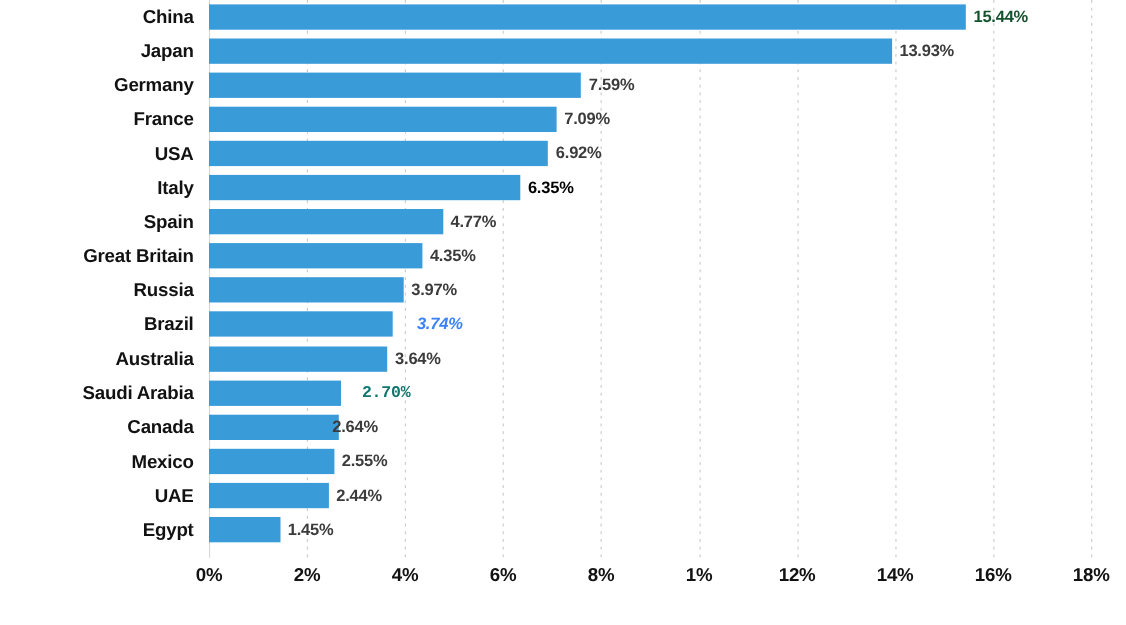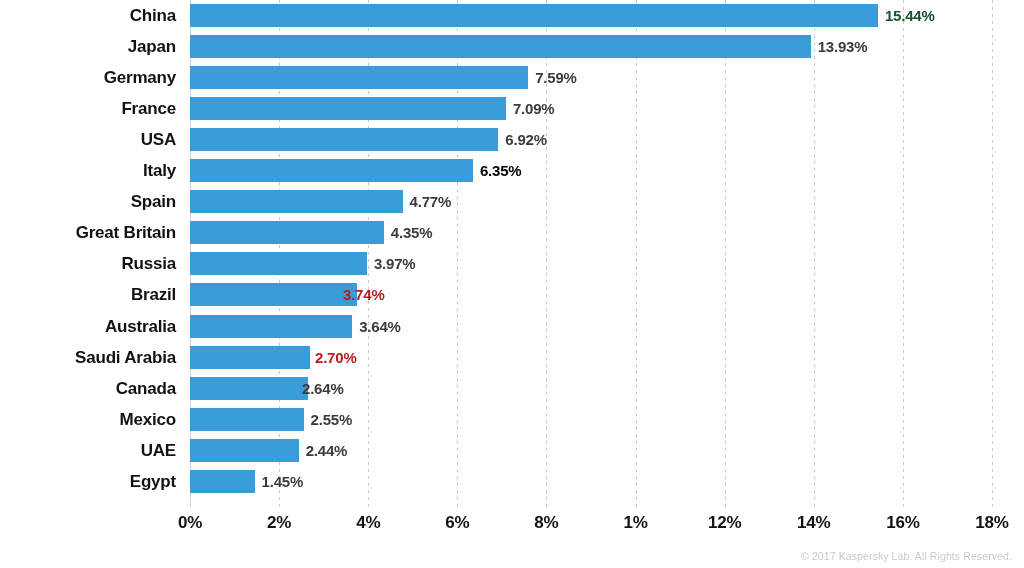--- a/index.html
+++ b/index.html
@@ -207,35 +207,35 @@
         <div class="bar-wrap" style="width: 176.886px;">
           <div class="bar" style="width: 176.886px; background: rgb(58, 155, 217);"></div>
         </div>
         <div class="val-label" style="left: 366.886px; color: rgb(59, 59, 59);">3.97%</div>
       </div>
       <div class="row" style="top: 283.45px;">
         <div class="cat-label">Brazil</div>
         <div class="bar-wrap" style="width: 166.638px;">
           <div class="bar" style="width: 166.638px; background: rgb(58, 155, 217);"></div>
         </div>
-        <div class="val-label" style="left: 336px; color: #b91c1c;">3.74%</div>
+        <div class="val-label" style="left: 372px; color: #3b82f6; font-style: italic;">3.74%</div>
       </div>
       <div class="row" style="top: 314.5px;">
         <div class="cat-label">Australia</div>
         <div class="bar-wrap" style="width: 162.182px;">
           <div class="bar" style="width: 162.182px; background: rgb(58, 155, 217);"></div>
         </div>
         <div class="val-label" style="left: 352.182px; color: rgb(59, 59, 59);">3.64%</div>
       </div>
       <div class="row" style="top: 345.55px;">
         <div class="cat-label">Saudi Arabia</div>
         <div class="bar-wrap" style="width: 120.3px;">
           <div class="bar" style="width: 120.3px; background: rgb(58, 155, 217);"></div>
         </div>
-        <div class="val-label" style="left: 308px; color: #b91c1c;">2.70%</div>
+        <div class="val-label" style="left: 322px; color: #0f766e; font-family: Liberation Mono, monospace;">2.70%</div>
       </div>
       <div class="row" style="top: 376.6px;">
         <div class="cat-label">Canada</div>
         <div class="bar-wrap" style="width: 117.627px;">
           <div class="bar" style="width: 117.627px; background: rgb(58, 155, 217);"></div>
         </div>
         <div class="val-label" style="left: 295px; color: rgb(59, 59, 59);">2.64%</div>
       </div>
       <div class="row" style="top: 407.65px;">
         <div class="cat-label">Mexico</div>
@@ -266,15 +266,14 @@
       <div class="xtick" style="left: 368.222px;">4%</div>
       <div class="xtick" style="left: 457.333px;">6%</div>
       <div class="xtick" style="left: 546.444px;">8%</div>
       <div class="xtick" style="left: 635.556px;">1%</div>
       <div class="xtick" style="left: 724.667px;">12%</div>
       <div class="xtick" style="left: 813.778px;">14%</div>
       <div class="xtick" style="left: 902.889px;">16%</div>
       <div class="xtick" style="left: 992px;">18%</div>
     </div>
 
-  <div id="footer-note">© 2017 Kaspersky Lab. All Rights Reserved.</div>
 
 </div>
 
 </body></html>

